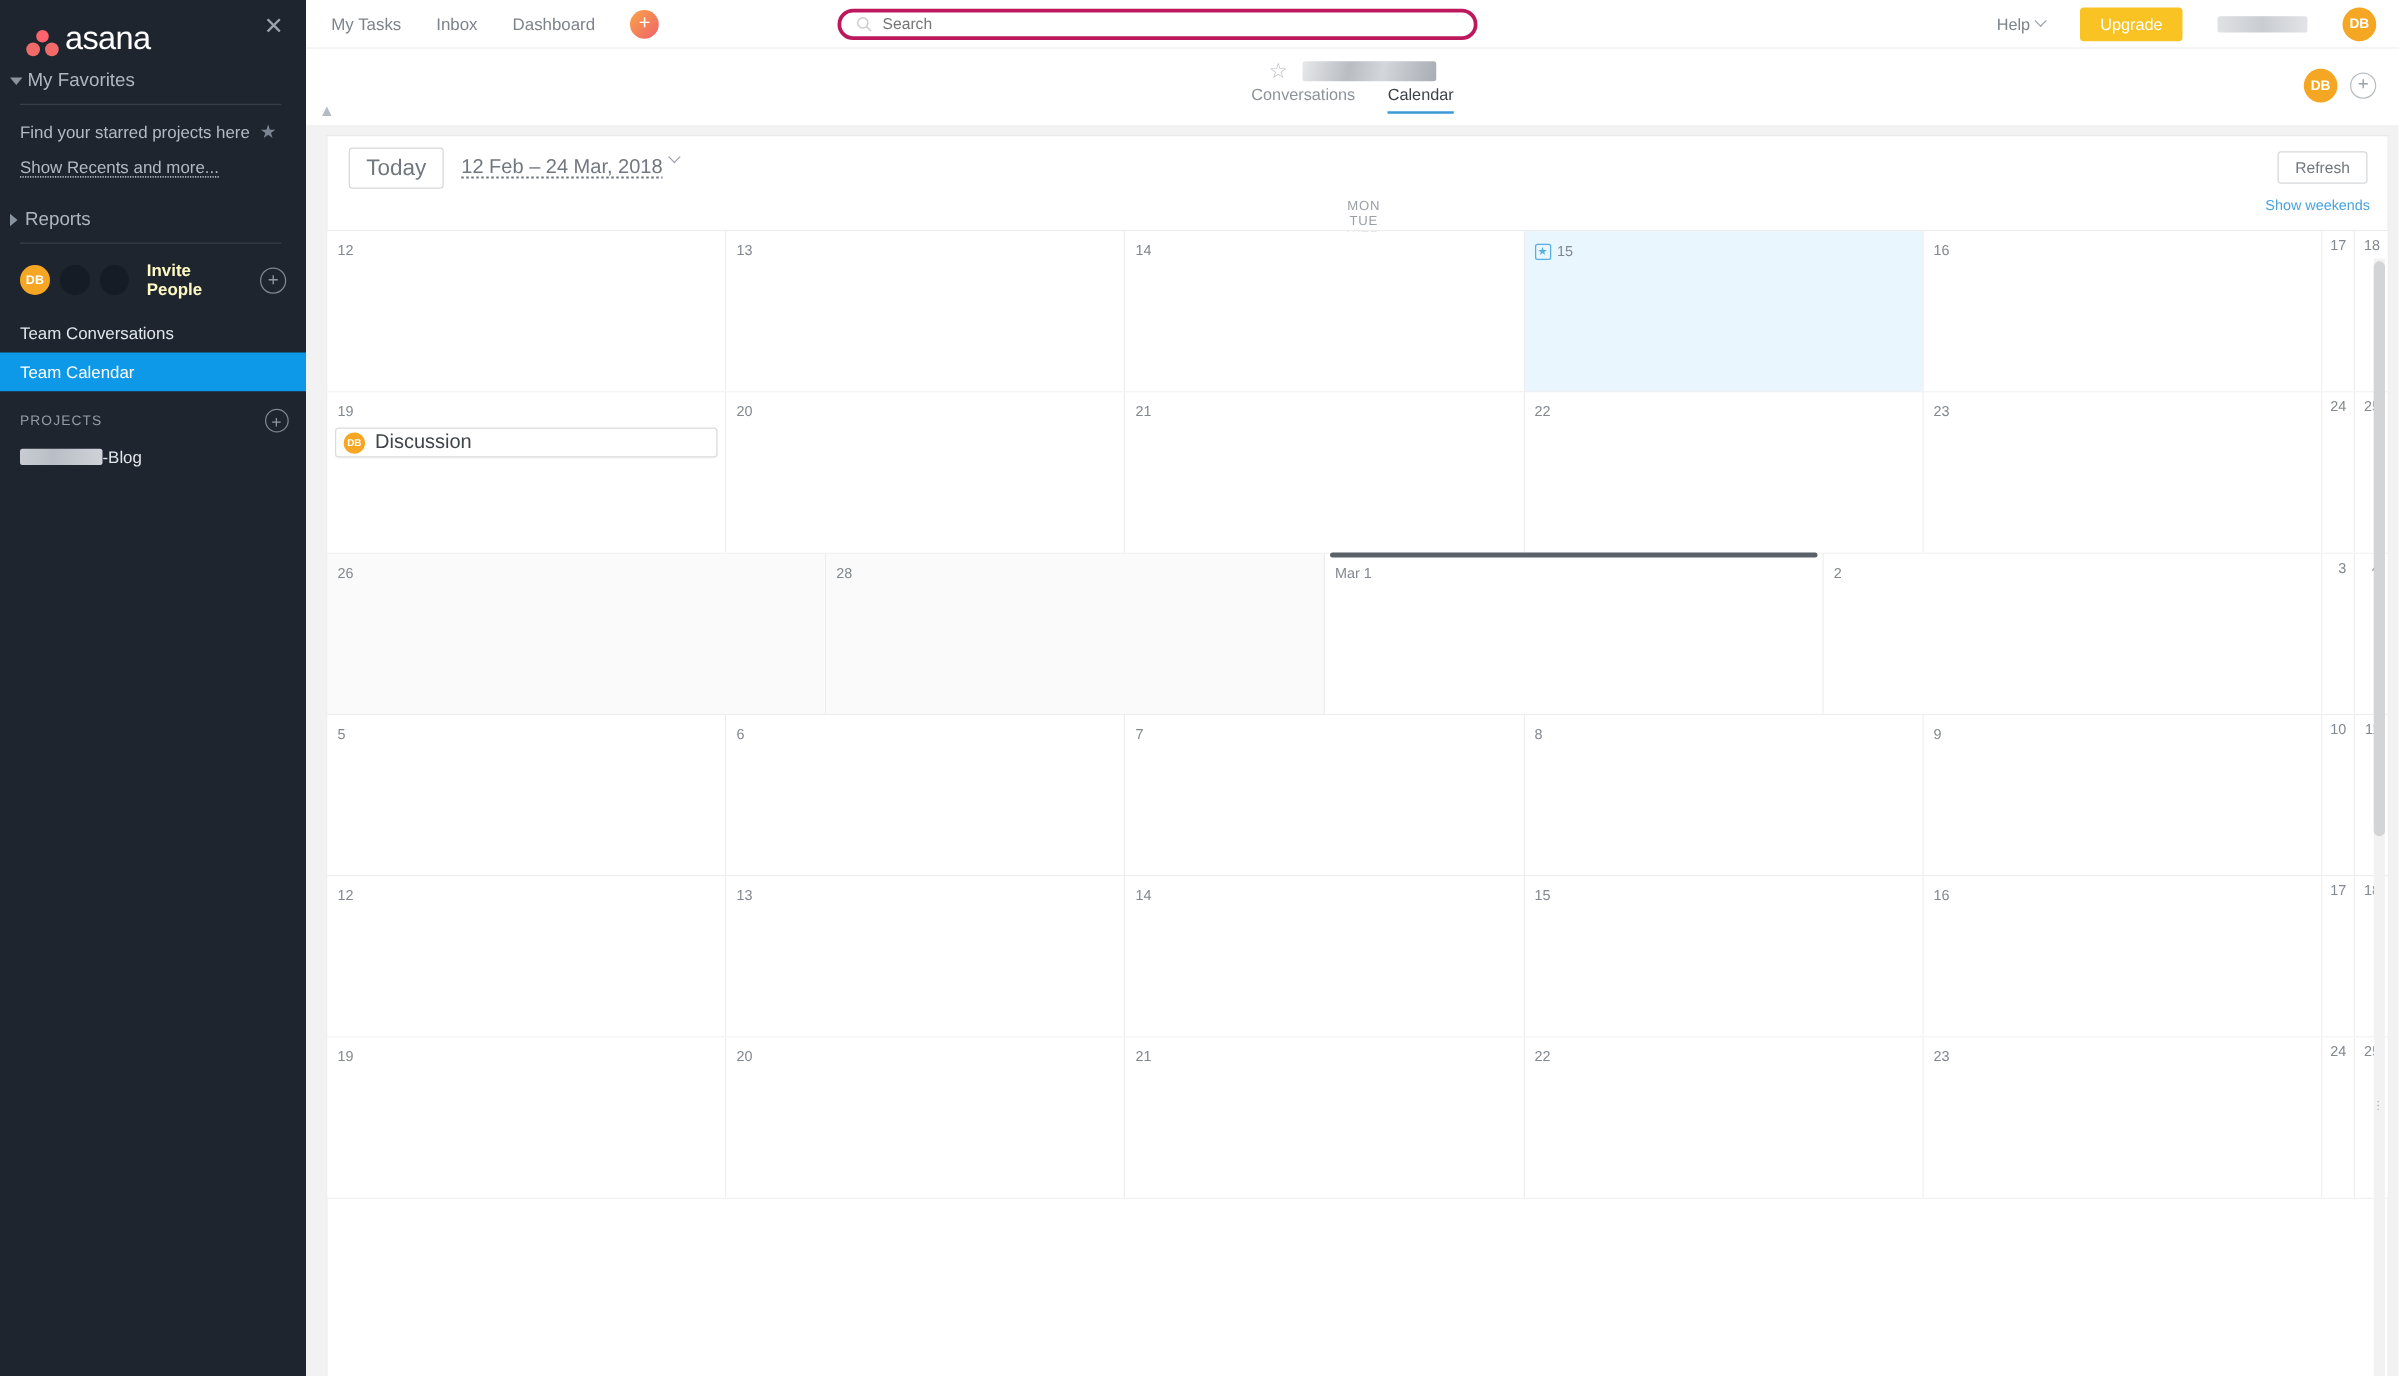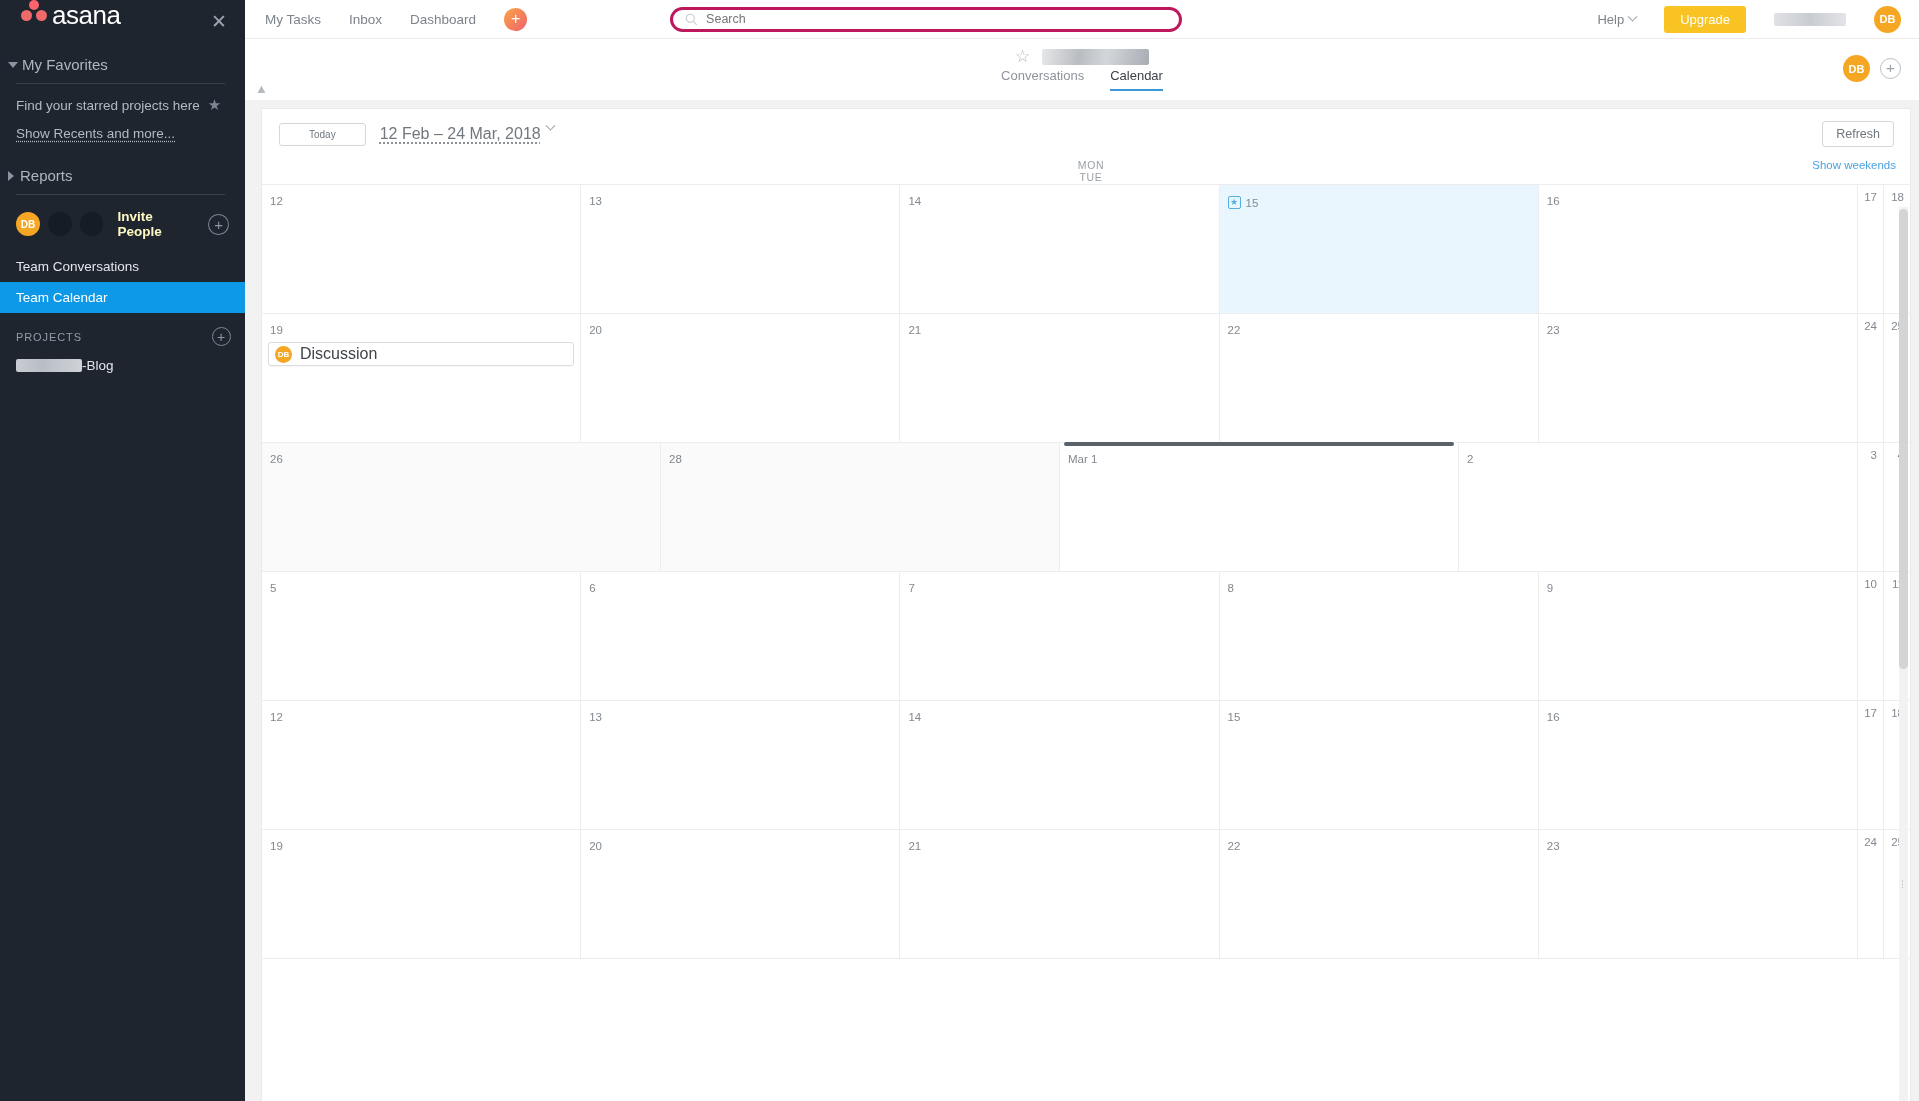--- a/index.html
+++ b/index.html
@@ -13,21 +13,21 @@
 
   
   .sidebar {
     width: 245px; height: 1101px;
     background: #1e252f;
     flex: 0 0 245px;
     position: relative;
     color: #c3c9d1;
   }
   .logo-row {
-    display: flex; align-items: flex-start;
+    display: flex; align-items: flex-end;
     height: 46px; padding: 0 18px 0 20px;
     position: relative;
   }
   .logo-mark { position: relative; width: 28px; height: 22px; flex: 0 0 28px; }
   .logo-dot { position: absolute; border-radius: 50%; }
   .logo-dot.top { width: 10px; height: 10px; left: 9px; top: 0px; background: #fc636b; }
   .logo-dot.bl  { width: 11px; height: 11px; left: 1px; top: 10px; background: #f06a6a; }
   .logo-dot.br  { width: 11px; height: 11px; left: 16px; top: 10px; background: #f06a6a; }
   .logo-text {
     font-size: 26px; color: #fff; letter-spacing: -0.5px;
@@ -154,21 +154,21 @@
   .collapse-chev {
     position: absolute; left: 10px; top: 42px; color: #b6bbc1; font-size: 13px; cursor: pointer;
   }
 
   
   .cal-area { flex: 1 1 auto; background: #f2f2f2; padding: 8px 8px 0 16px; position: relative; overflow: hidden; }
   .cal-card { background: #fff; height: 100%; position: relative; border: 1px solid #eaeaea; border-bottom: none; }
   .cal-toolbar { height: 50px; display: flex; align-items: center; padding: 0 16px 0 17px; }
   .today-btn {
     border: 1px solid #d5d7da; background: #fff; border-radius: 3px;
-    padding: 5px 29px; font-size: 10px; color: #71777e; cursor: pointer;
+    padding: 5px 13px; font-size: 18px; color: #71777e; cursor: pointer;
     font-family: "Liberation Sans", sans-serif;
   }
   .date-range {
     margin-left: 14px; font-size: 16px; color: #71777e; cursor: pointer;
     display: flex; align-items: flex-start; gap: 6px;
     text-decoration: underline; text-decoration-style: dotted; text-underline-offset: 4px;
   }
   .refresh-btn {
     margin-left: auto;
     border: 1px solid #d5d7da; background: #fff; border-radius: 3px;

